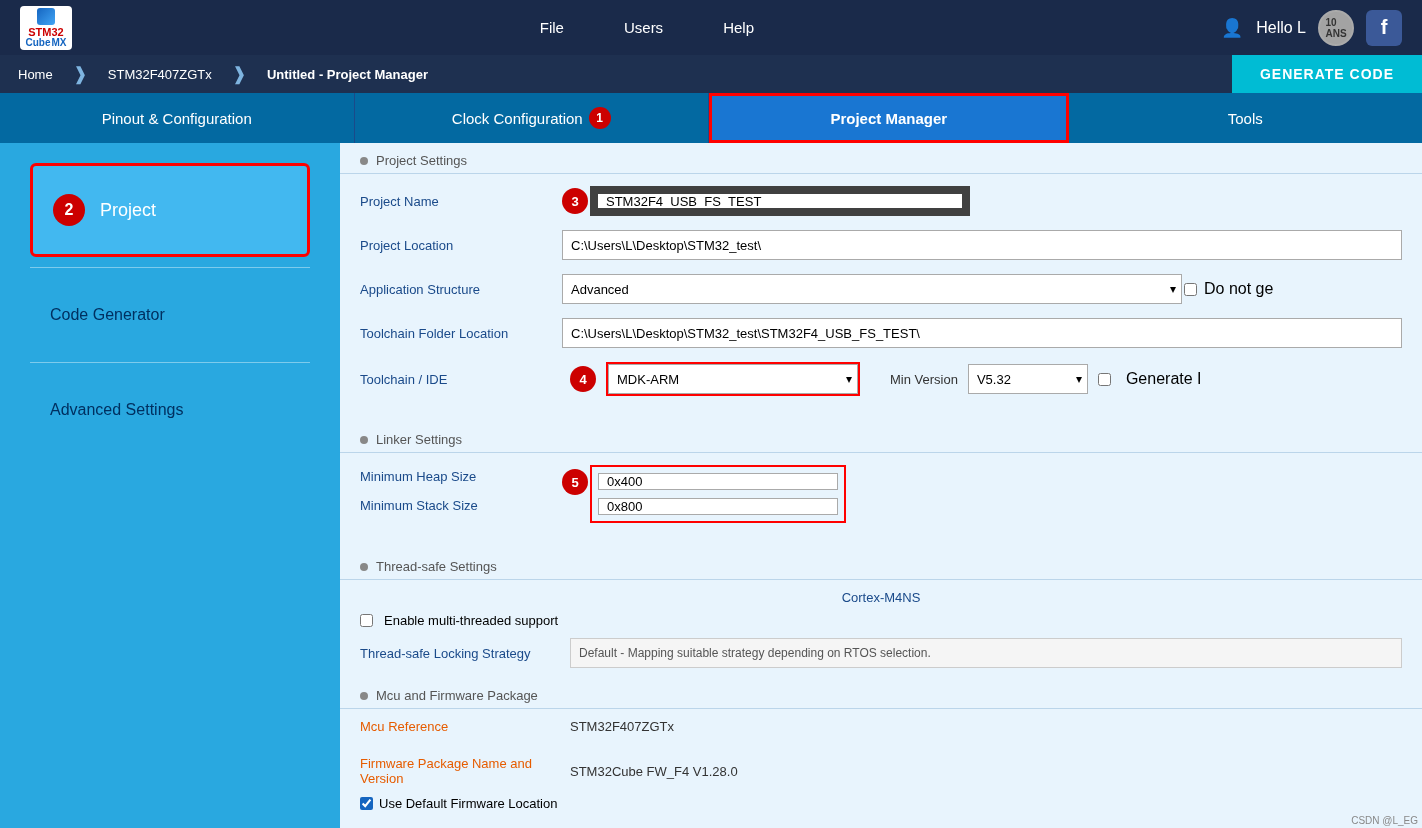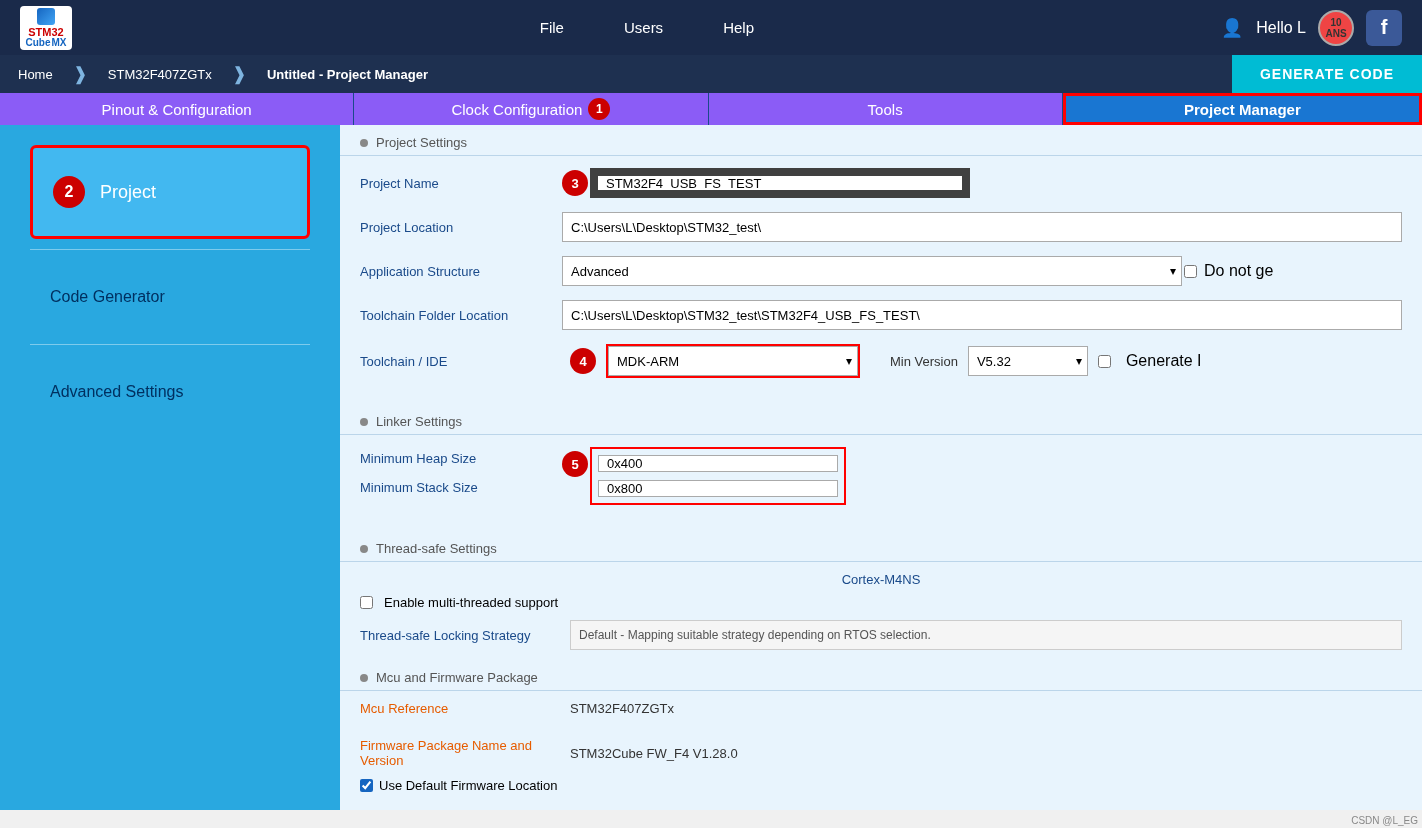--- a/index.html
+++ b/index.html
@@ -49,25 +49,24 @@
     .top-right {
       display: flex;
       align-items: center;
       gap: 12px;
       color: white;
     }
     .user-icon { font-size: 18px; }
     .badge-circle {
       width: 36px; height: 36px;
       border-radius: 50%;
-      background: #ef4444;
+      background: #a3a3a3;
       display: flex; align-items: center; justify-content: center;
       font-size: 10px; font-weight: bold; color: #333;
       border: 2px solid #aaa;
-      text-align: center;
     }
     .fb-icon {
       width: 36px; height: 36px;
       background: #3b5998;
       border-radius: 6px;
       display: flex; align-items: center; justify-content: center;
       color: white; font-weight: bold; font-size: 20px;
     }
 
     
@@ -101,22 +100,22 @@
       font-size: 14px;
       padding: 0 28px;
       height: 38px;
       border: none;
       cursor: pointer;
       letter-spacing: 1px;
     }
 
     
     .tab-bar {
-      height: 32px;
-      background: #8b5cf6;
+      height: 50px;
+      background: #0369a1;
       display: flex;
       align-items: stretch;
     }
     .tab {
       flex: 1;
       display: flex;
       align-items: center;
       justify-content: center;
       color: white;
       font-size: 15px;
@@ -382,28 +381,28 @@
     <div class="tab-inner">
       <span>Pinout &amp; Configuration</span>
     </div>
   </div>
   <div class="tab">
     <div class="tab-inner">
       <span>Clock Configuration</span>
       <div class="tab-number">1</div>
     </div>
   </div>
+  <div class="tab active tab-project-manager">
+    <div class="tab-inner">
+      <span>Project Manager</span>
+    </div>
+  </div>
   <div class="tab">
     <div class="tab-inner">
       <span>Tools</span>
-    </div>
-  </div>
-  <div class="tab active tab-project-manager">
-    <div class="tab-inner">
-      <span>Project Manager</span>
     </div>
   </div>
 </div>
 
 <div class="main-content">
 
   <div class="sidebar">
     <div class="sidebar-item active">
       <div class="number-badge">2</div>
       <span>Project</span>

